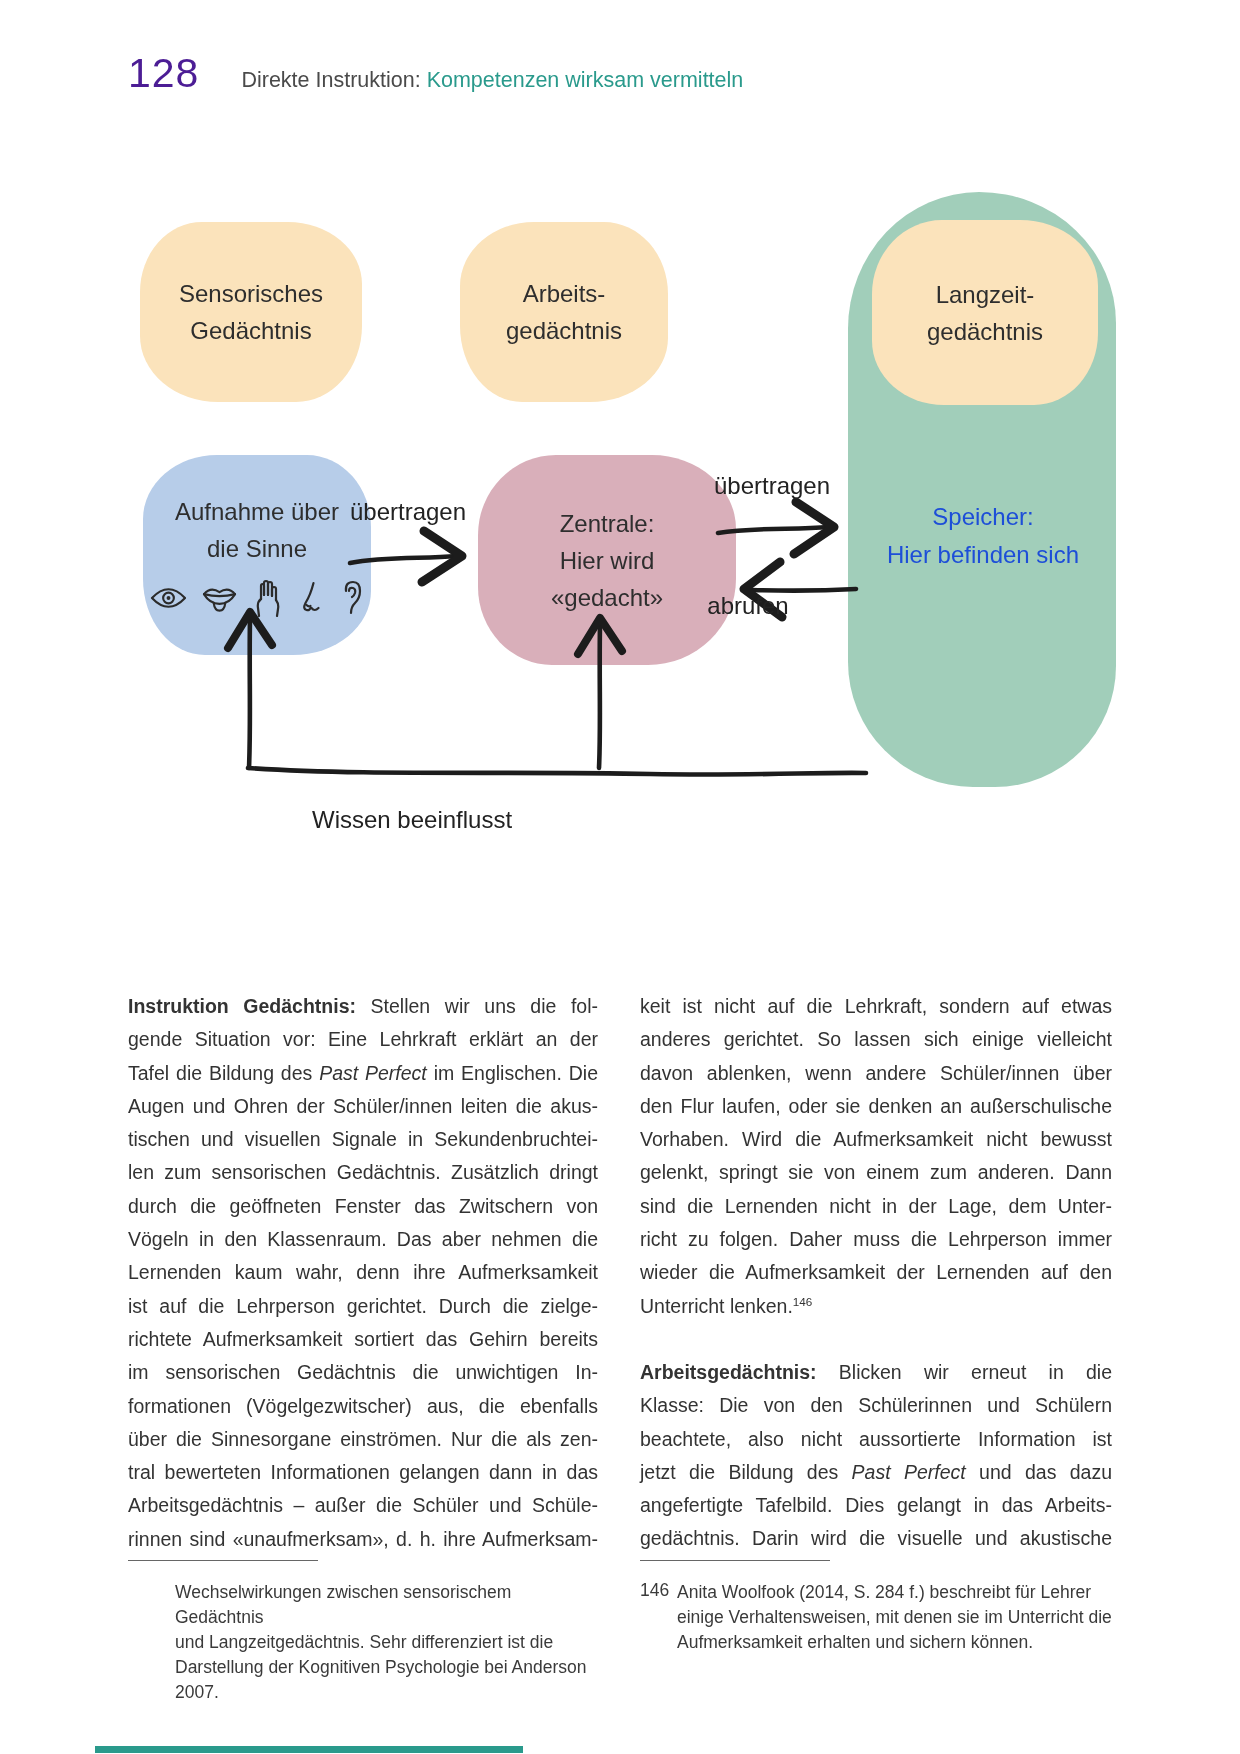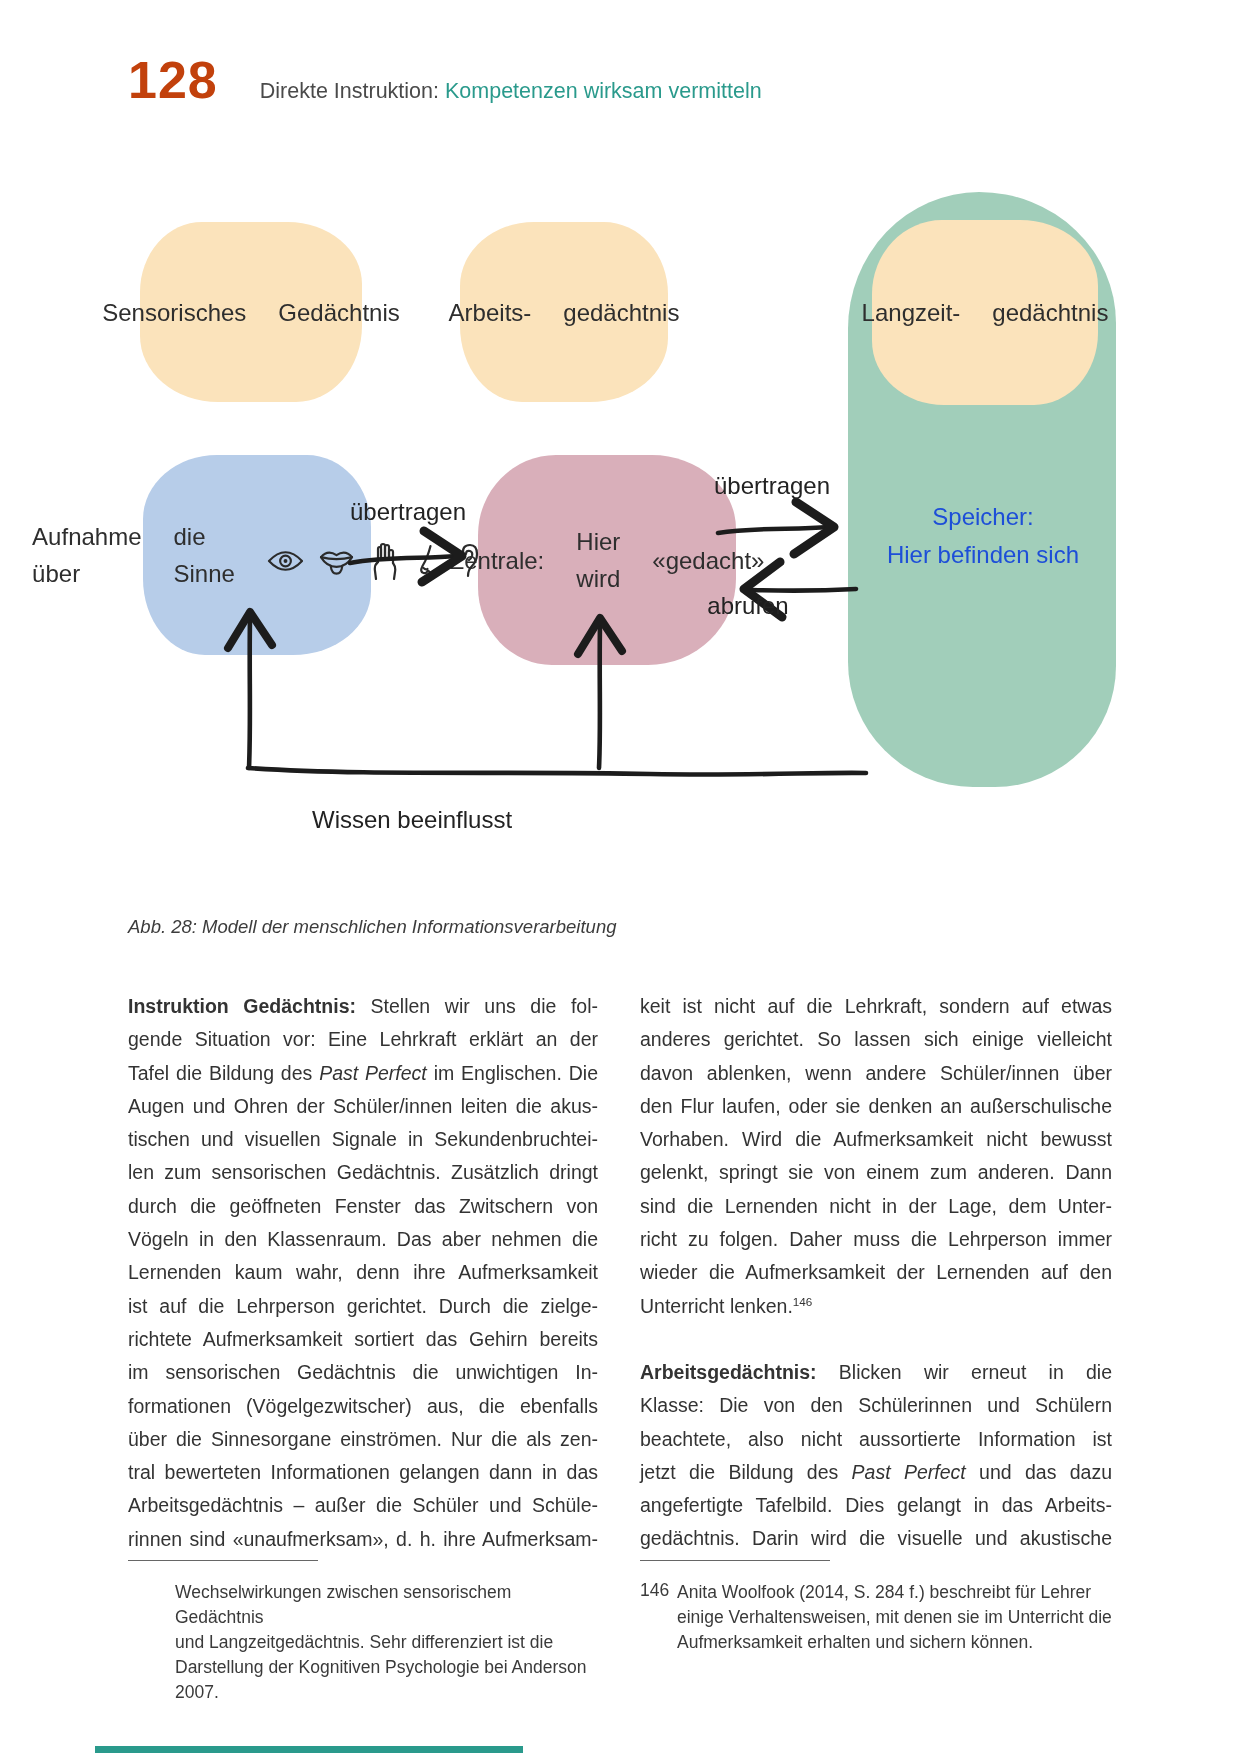--- a/index.html
+++ b/index.html
@@ -1,27 +1,27 @@
 <!DOCTYPE html>
 <html><head>
 <meta charset="utf-8">
 <style>
   html,body{margin:0;padding:0;background:#e8e8e8;}
   .page{position:relative;width:1240px;height:1754px;background:#ffffff;margin:0 auto;
         font-family:"Liberation Sans",sans-serif;color:#333;overflow:hidden;}
 
   
   .hdr{position:absolute;left:128px;top:50px;display:flex;align-items:baseline;}
-  .pagenum{font-size:52px;font-weight:700;color:#c2410c;letter-spacing:1px;}
+  .pagenum{font-size:41px;font-weight:400;color:#4c1d95;letter-spacing:1px;}
   .hdrtitle{margin-left:42px;font-size:21.5px;color:#4a4a4a;}
   .hdrtitle .teal{color:#2a9a8c;}
 
   
-  .blob{position:absolute;display:flex;align-items:center;justify-content:center;
-        text-align:left;font-size:24px;line-height:37px;color:#2e2e2e;gap:32px;}
+  .blob{position:absolute;display:flex;flex-direction:column;align-items:center;justify-content:center;
+        text-align:right;font-size:24px;line-height:37px;color:#2e2e2e;}
   .blob-peach{background:#fbe3bb;}
   .blob-blue{background:#b7cde9;}
   .blob-pink{background:#d9afba;}
   .blob-green{background:#a1ceba;}
   .r1{border-radius:62px 74px 66px 78px / 70px 62px 76px 66px;}
   .r2{border-radius:74px 64px 78px 62px / 64px 72px 64px 76px;}
   .r3{border-radius:70px 78px 64px 72px / 74px 66px 72px 64px;}
   .r4{border-radius:78px 84px 88px 74px / 80px 74px 86px 78px;}
   .rgreen{border-radius:132px 138px 122px 126px / 138px 132px 122px 126px;}
 
@@ -142,21 +142,20 @@
     <path class="shaft" d="M599,768 C601,725 599,680 600,624"></path>
     <polyline class="head2" points="578,654 600,618 622,651"></polyline>
     <path class="shaft" d="M248,768 C360,776 520,771 650,774 C750,776 820,772 866,773"></path>
   </svg>
 
   <div class="dlabel" style="left:342px;top:498px;width:132px;">übertragen</div>
   <div class="dlabel" style="left:706px;top:472px;width:132px;">übertragen</div>
   <div class="dlabel" style="left:698px;top:592px;width:100px;">abrufen</div>
   <div class="dlabel" style="left:312px;top:806px;width:195px;">Wissen beeinflusst</div>
 
-  <div class="caption">Abb. 28: Modell der menschlichen Informationsverarbeitung</div>
 
   <div class="col col-left">
     <p class="just"><span class="b">Instruktion Gedächtnis:</span><span> Stellen wir uns die fol-
 gende Situation vor: Eine Lehrkraft erklärt an der
 Tafel die Bildung des </span><span class="i">Past Perfect</span><span> im Englischen. Die
 Augen und Ohren der Schüler/innen leiten die akus-
 tischen und visuellen Signale in Sekundenbruchtei-
 len zum sensorischen Gedächtnis. Zusätzlich dringt
 durch die geöffneten Fenster das Zwitschern von
 Vögeln in den Klassenraum. Das aber nehmen die

